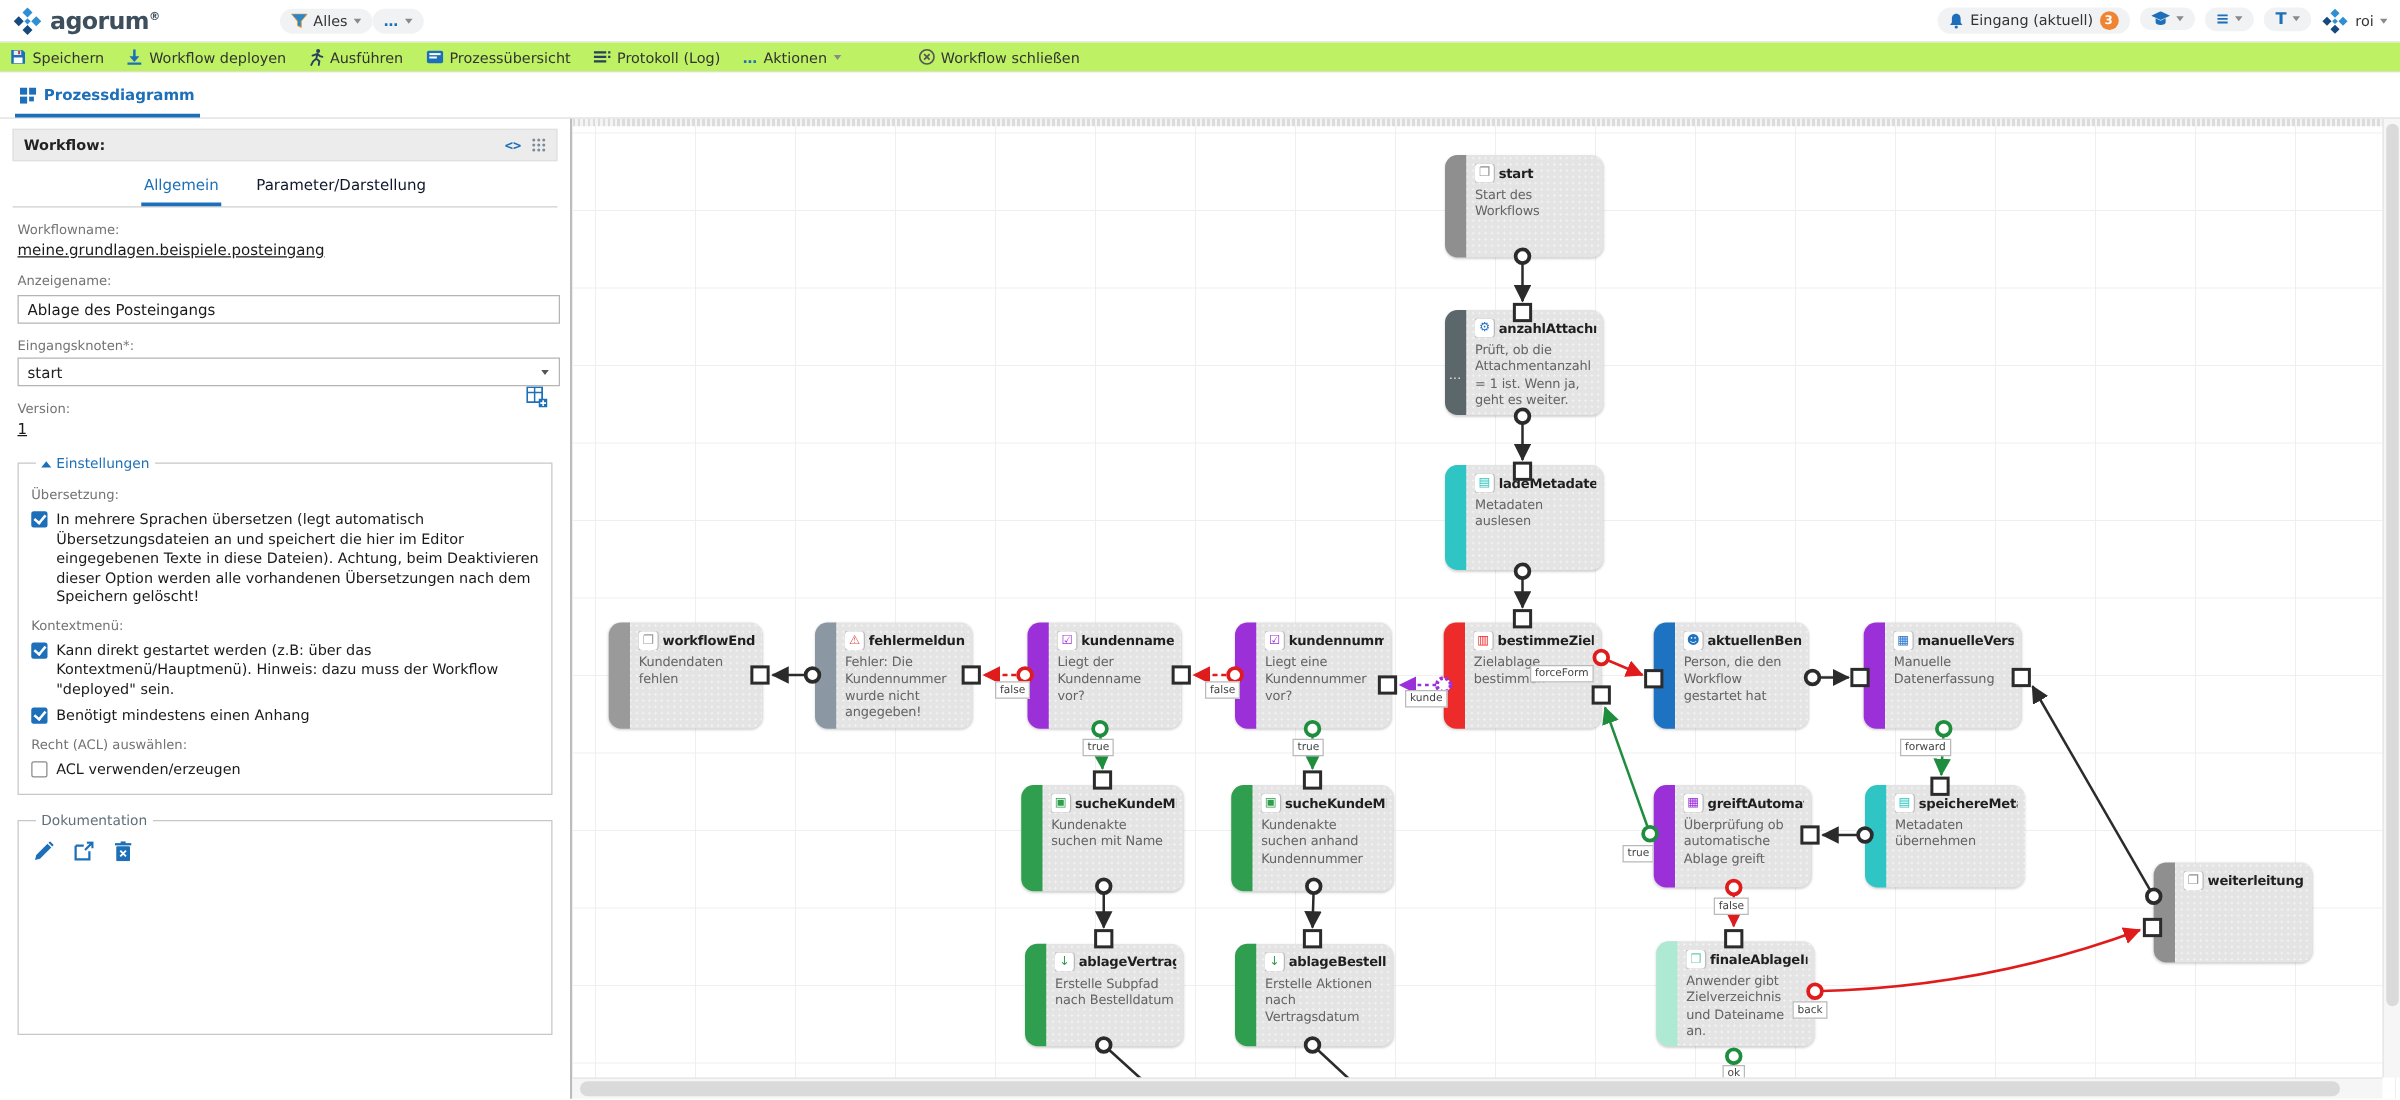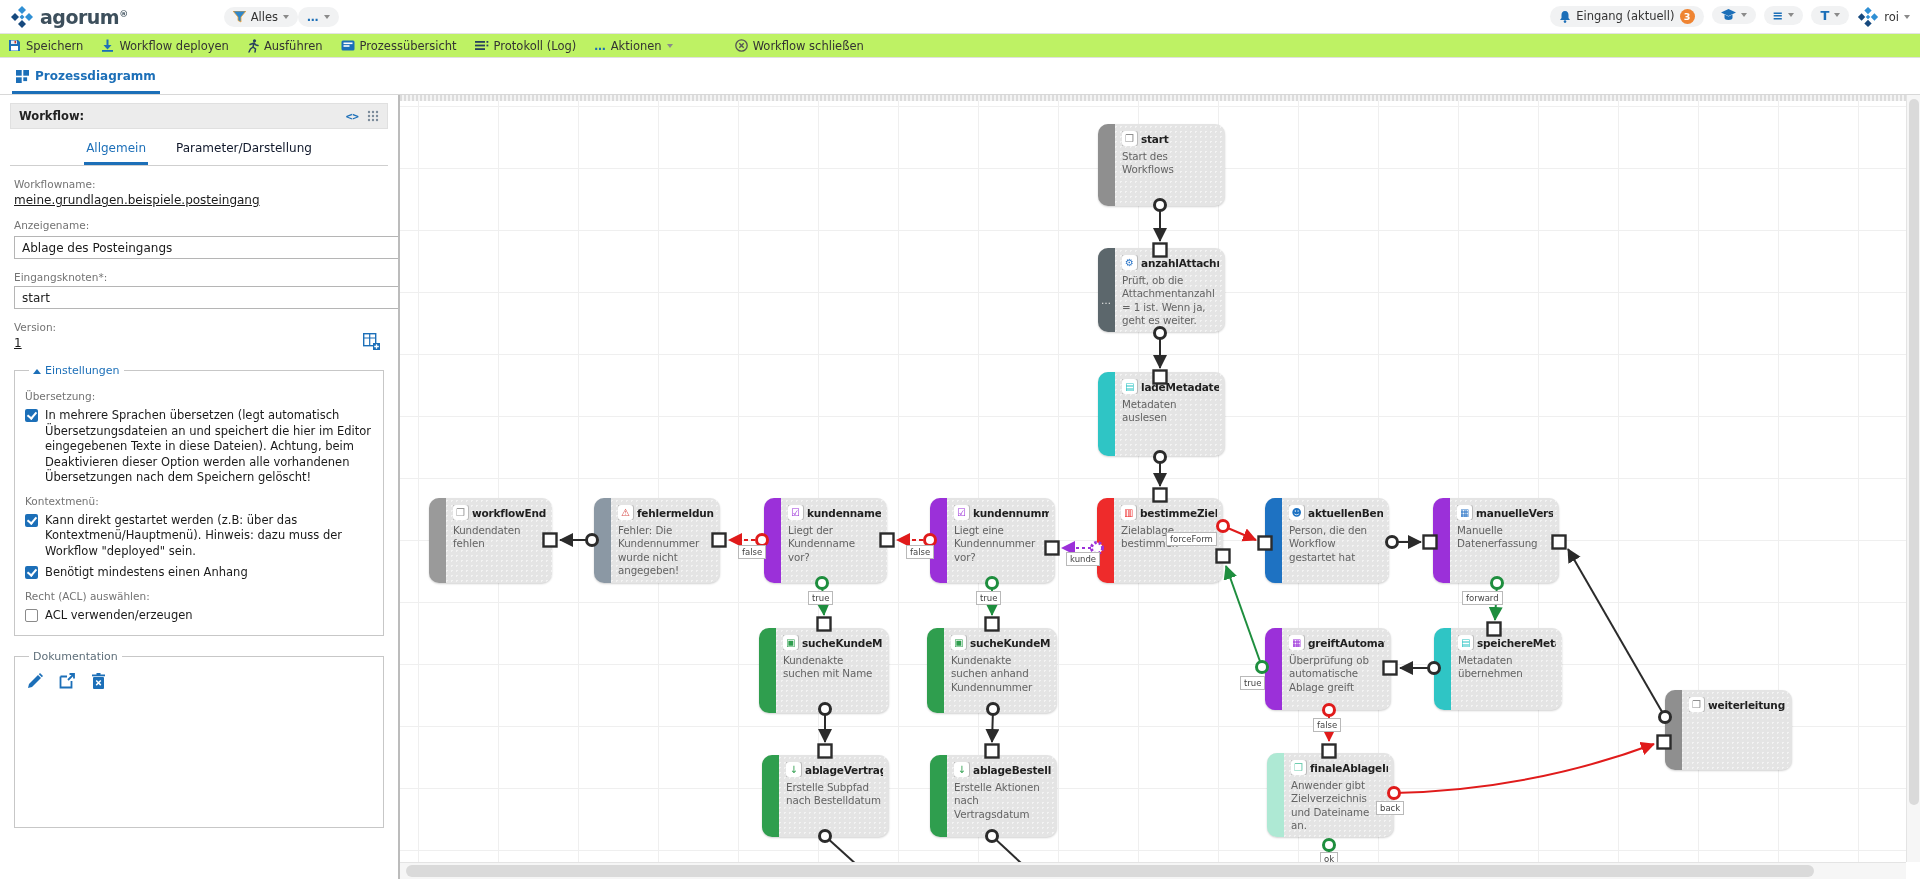--- a/index.html
+++ b/index.html
@@ -34,21 +34,21 @@
   .tbtn svg { display:block; }
   .tb-sep { width:26px; }
 
   
   .tabbar { height:37px; background:#fff; border-bottom:1px solid #d8d8d8; display:flex; align-items:flex-end; padding:0 12px; }
   .maintab { display:flex; align-items:center; gap:6px; font-size:12px; color:#1c6fb8; font-weight:bold;
     padding:6px 4px 8px 4px; border-bottom:3px solid #1c6fb8; cursor:pointer; }
 
   
   .content { display:flex; height:784px; }
-  .panel { width:400px; border-right:2px solid #bcbcbc; background:#fff; padding:8px 10px 0 10px; overflow:hidden; }
+  .panel { width:458px; border-right:2px solid #bcbcbc; background:#fff; padding:8px 10px 0 10px; overflow:hidden; }
   .canvas { position:relative; flex:1; background:#fff; overflow:hidden;
     background-image:linear-gradient(#efefef 1px, transparent 1px),
                      linear-gradient(90deg,#efefef 1px, transparent 1px);
     background-size:80px 62px; background-position:18px 11px; }
   .hatch { position:absolute; left:0; top:0; right:0; height:6px;
     background:repeating-linear-gradient(90deg,#dcdcdc 0 2px,#f4f4f4 2px 4px); z-index:6; }
 
   
   .phead { background:#ececec; border:1px solid #e0e0e0; padding:5px 8px; font-size:11.5px;
     display:flex; align-items:center; }
@@ -58,21 +58,21 @@
   .ptabs { display:flex; gap:26px; border-bottom:1px solid #cfcfcf; margin-top:4px; padding:0 4px;justify-content:center; }
   .ptab { font-size:12px; padding:8px 2px 7px 2px; color:#0f172a; cursor:pointer; }
   .ptab.active { color:#1c6fb8; border-bottom:3px solid #1c6fb8; }
   .flabel { font-size:10.5px; color:#737373; margin:12px 4px 3px 4px; }
   .fvalue { font-size:12px; color:#1a1a1a; margin:0 4px;text-decoration:underline; }
   .finput { width:434px; height:23px; border:1px solid #b5b5b5; font-size:12px; color:#1a1a1a;
     padding:0 7px; margin:2px 4px 0 4px; font-family:inherit; }
   .fselect { position:relative; width:434px; height:23px; border:1px solid #b5b5b5; margin:2px 4px 0 4px;
     font-size:12px; display:flex; align-items:center; padding:0 7px; cursor:pointer; background:#fff; }
   .fselect .caret { position:absolute; right:8px; border-top-color:#555; }
-  .vrow { display:flex; align-items:flex-end; }
+  .vrow { display:flex; align-items:flex-start; }
   .vrow .addicon { margin-left:auto; margin-right:8px; cursor:pointer; }
   fieldset { border:1px solid #c7c7c7; margin:14px 4px 0 4px; padding:4px 10px 10px 10px; }
   legend { font-size:11px; padding:0 4px; margin-left:4px; }
   legend.blue { color:#1c6fb8; cursor:pointer; }
   legend .tri-up { display:inline-block; width:0; height:0; border-left:4px solid transparent;
     border-right:4px solid transparent; border-bottom:5px solid #1c6fb8; margin-right:4px; }
   legend.gray { color:#5f6f7a; }
   .cbrow { display:flex; gap:7px; margin:6px 0 2px 0; font-size:11.5px; color:#1a1a1a; line-height:1.35; }
   .cb { flex:0 0 13px; width:13px; height:13px; border-radius:2px; margin-top:1px; cursor:pointer; position:relative; }
   .cb.on { background:#1c6fb8; }

